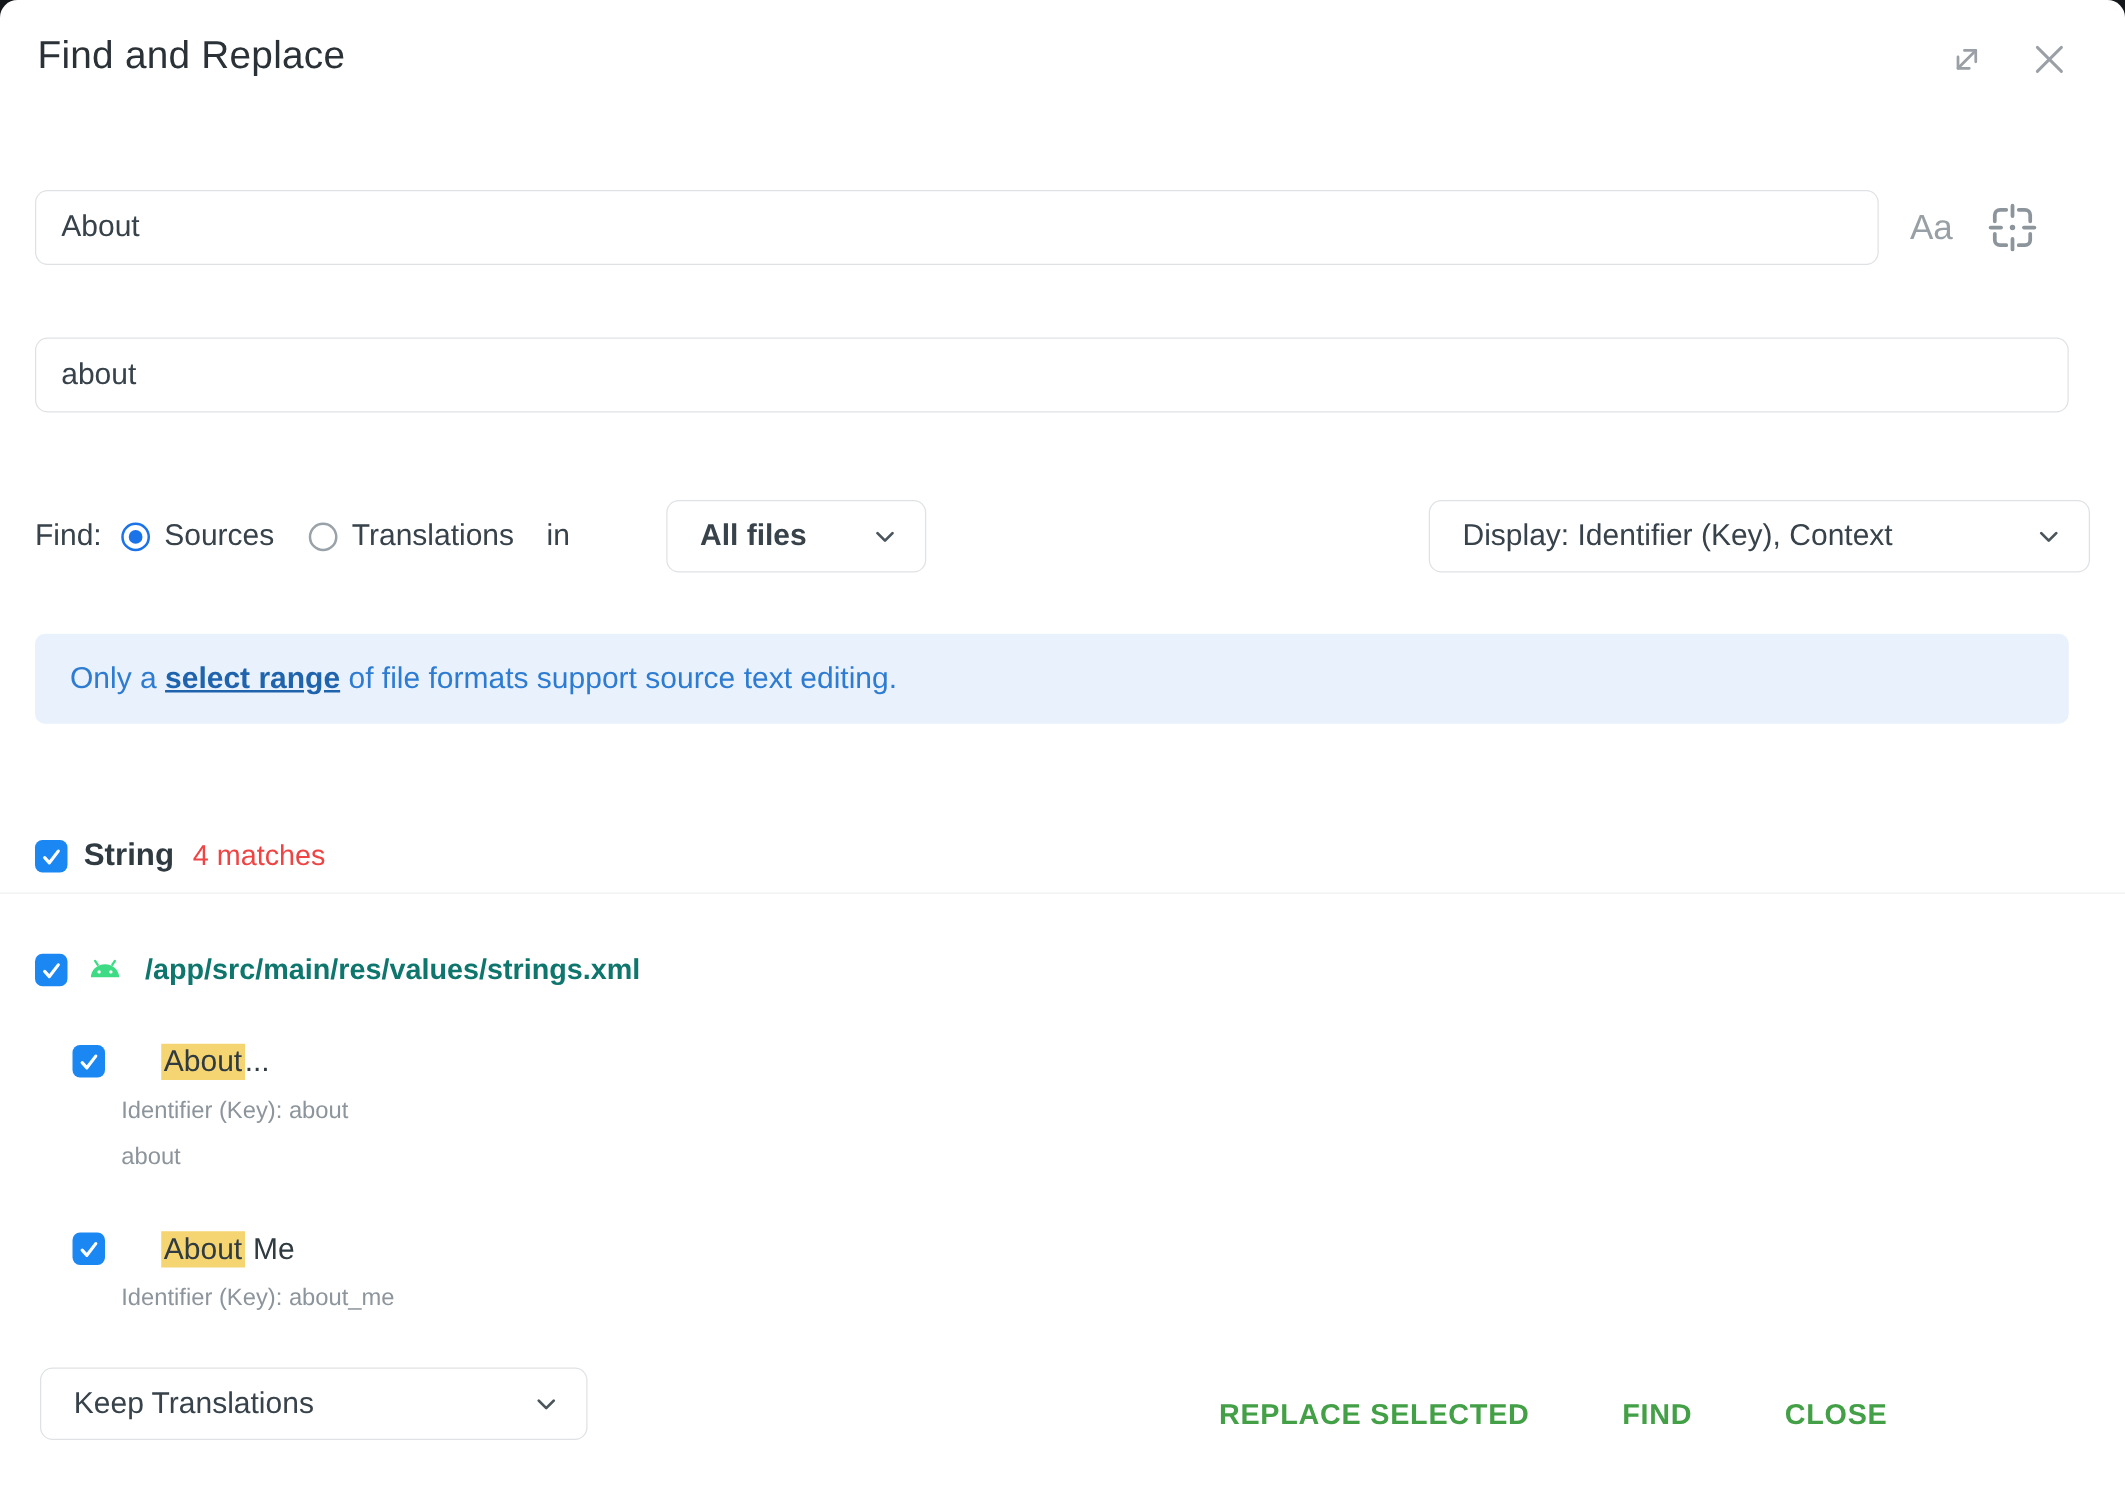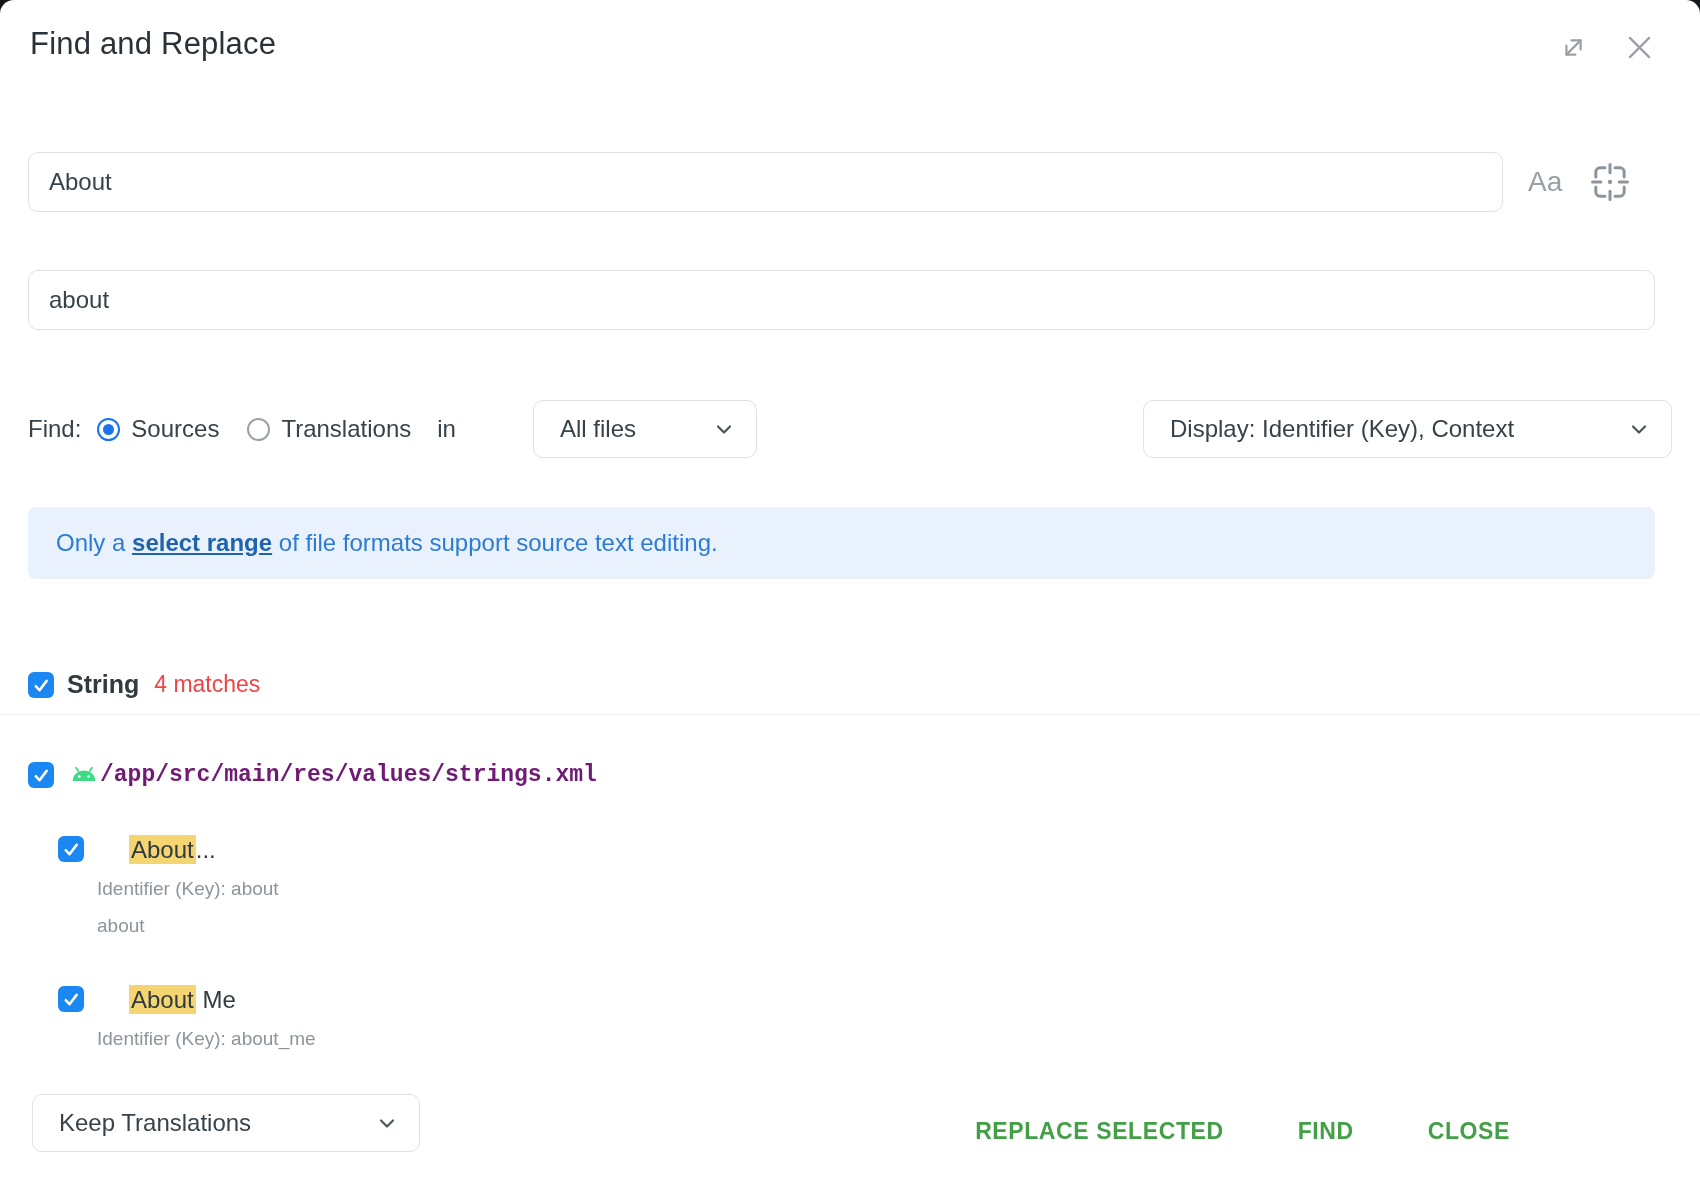--- a/index.html
+++ b/index.html
@@ -32,50 +32,50 @@
   .radio { width:23px; height:23px; border-radius:50%; border:2.5px solid #9aa2a9;
            display:flex; align-items:center; justify-content:center; background:#fff; }
   .radio.checked { border-color:#1a73e8; }
   .radio.checked .dot { width:11px; height:11px; border-radius:50%; background:#1a73e8; }
   .radio-label { font-size:24px; color:#37424a; margin-left:11px; }
   .in-label { font-size:24px; color:#37424a; margin-left:26px; }
 
   .select-box { height:58px; border:1px solid #dfe2e5; border-radius:10px; background:#fff;
                 display:flex; align-items:center; justify-content:space-between;
                 font-size:24px; color:#37424a; cursor:pointer; padding:0 20px 0 26px; }
-  #files-select   { position:absolute; left:505px; top:0; width:224px; }
+  #files-select   { position:absolute; left:505px; top:0; width:208px;font-weight:bold; }
   #display-select { position:absolute; left:1115px; top:0; width:529px; }
 
   .banner { position:absolute; left:28px; top:507px; width:1627px; height:72px;
             background:#e9f1fc; border-radius:8px; display:flex; align-items:center;
             padding-left:28px; font-size:24px; color:#2d7cd2; }
   .banner a { color:#1f63ad; font-weight:700; text-decoration:underline; cursor:pointer; }
 
   .checkbox { width:26px; height:26px; border-radius:6px; background:#1b87f2; flex:none;
               display:flex; align-items:center; justify-content:center; cursor:pointer; }
 
   .group-row { position:absolute; left:28px; top:670px; display:flex; align-items:center; }
   .group-label { font-size:25px; font-weight:700; color:#2f3a41; margin-left:13px; }
   .group-count { font-size:23px; color:#ef4444; margin-left:15px; }
 
   .divider { position:absolute; left:0; top:714px; width:1700px; height:1px; background:#edeff0; }
 
   .file-row { position:absolute; left:28px; top:762px; display:flex; align-items:center; }
   .file-icon { margin-left:15px; display:flex; }
-  .file-path { font-size:23px; font-weight:700; color:#701a75; margin-left:1px;font-family:Liberation Mono, monospace; }
+  .file-path { font-size:23px; font-weight:700; color:#0f766e; margin-left:17px; }
 
   .match { position:absolute; left:58px; }
   #match-1 { top:836px; }
   #match-2 { top:986px; }
   .match-head { display:flex; align-items:flex-start; }
   .match-title { font-size:24px; color:#2f3a41; margin-left:13px; line-height:28px;padding-left:32px; }
   .hl { background:#f5d472; padding:1px 2px; }
   .match-sub { margin-left:39px; margin-top:6px; font-size:19px; color:#8d959c; line-height:37px; }
 
-  .footer-select { position:absolute; left:32px; top:1094px; width:388px;text-align:center; }
+  .footer-select { position:absolute; left:32px; top:1094px; width:438px;text-align:center; }
   .footer-buttons { position:absolute; right:190px; top:1111px; height:40px;
                     display:flex; align-items:center; gap:74px; }
   .txt-btn { border:none; background:none; font-family:"Liberation Sans", sans-serif;
              font-size:23px; font-weight:700; letter-spacing:.6px; color:#43a047; cursor:pointer; }
 
   svg { display:block; }
 </style>
 </head>
 <body>
 

